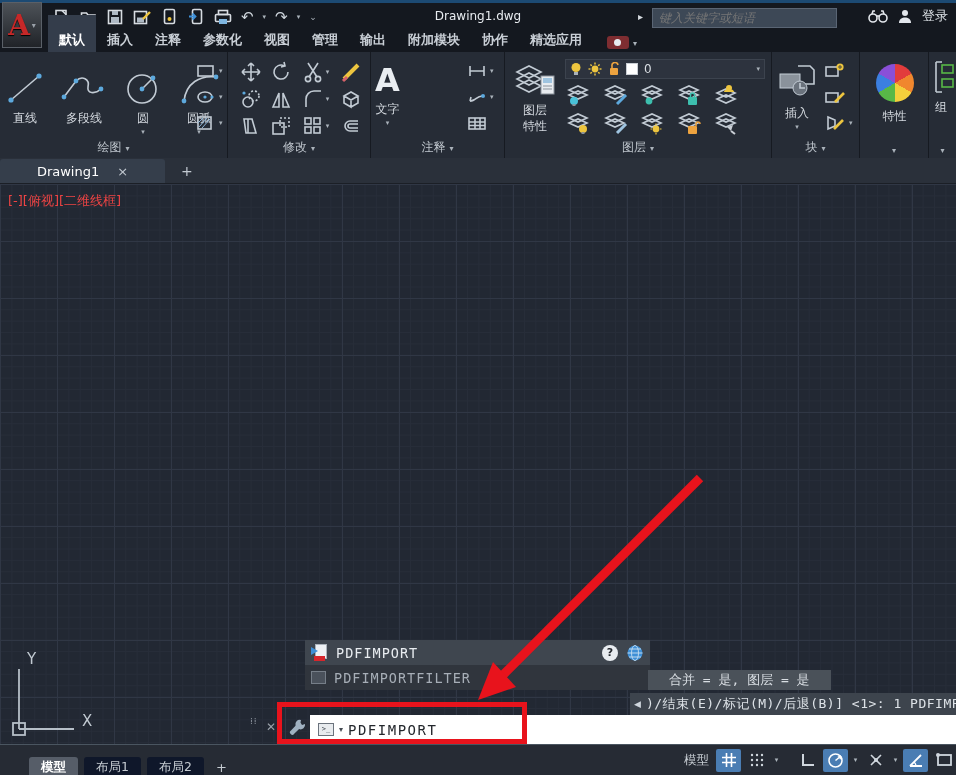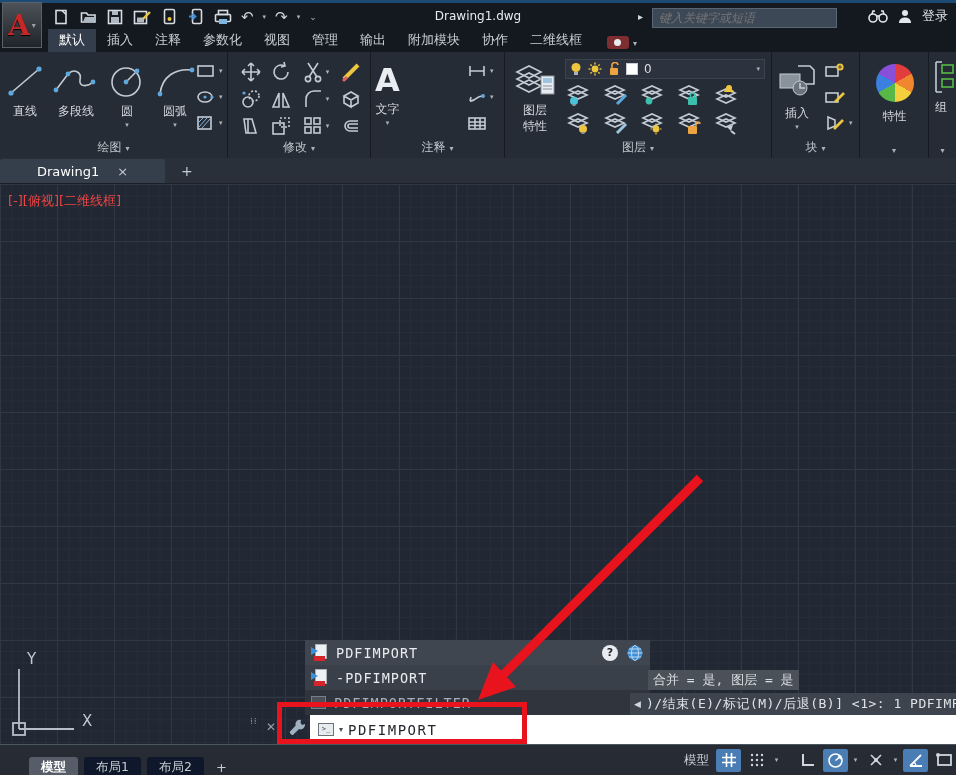--- a/index.html
+++ b/index.html
@@ -27,21 +27,21 @@
   .title-sep { position:absolute; left:638px; top:8px; color:#d6dbe0; font-size:10px; }
   .searchbox { position:absolute; left:652px; top:5px; width:185px; height:20px;
     background:#3d4856; border:1px solid #5a6574; color:#9aa5b1;
     font-style:italic; font-size:12px; padding:0 6px; }
   .tb-right { position:absolute; right:8px; top:4px; display:flex; align-items:center; gap:10px; }
   .login { color:#dde2e7; font-size:13px; }
 
   
   .ribbontabs { left:0; top:30px; width:956px; height:22px; background:#14181f;
     display:flex; align-items:flex-end; padding-left:48px; }
-  .rtab { color:#c9cfd6; font-size:13px; padding:2px 11px 3px; white-space:nowrap; }
+  .rtab { color:#c9cfd6; font-size:13px; padding:16px 11px 3px; white-space:nowrap;font-weight:bold; }
   .rtab.active { background:#343d4b; color:#ffffff; }
   .record-chip { width:22px; height:13px; background:#7e2d31; border-radius:3px;
     margin:0 4px 3px 14px; position:relative; }
   .record-chip:after { content:""; position:absolute; left:7px; top:3px; width:7px;
     height:7px; border-radius:50%; background:#e8ecf0; }
   .rtab-caret { color:#aab2ba; font-size:8px; margin-bottom:4px; }
 
   
   .ribbon { left:0; top:52px; width:956px; height:106px; background:#262c36;
     display:flex; overflow:hidden; }
@@ -103,21 +103,21 @@
   .pdficon { width:17px; height:17px; position:relative; flex:none; }
   .pdficon .pg { position:absolute; left:4px; top:0; width:12px; height:15px; background:#eef1f4;
     border:1px solid #aab2ba; }
   .pdficon .bn { position:absolute; left:3px; bottom:0; width:11px; height:5px; background:#d6262c; }
   .pdficon .ar { position:absolute; left:0; top:3px; width:0; height:0;
     border:4px solid transparent; border-left:7px solid #3e8fd6; }
   .sysicon { width:15px; height:13px; border:1px solid #767e88; background:#4a515b; flex:none; }
 
   
   .hist1 { left:648px; top:670px; height:20px; background:#4a5159; color:#d9dee3;
-    font-size:13px; line-height:20px; padding:0 5px; z-index:21;text-align:center; }
+    font-size:13px; line-height:20px; padding:0 21px; z-index:21;text-align:center; }
   .hist2 { left:630px; top:693px; width:326px; height:22px; background:#3d444d;
     display:flex; align-items:center; gap:5px; padding-left:4px; overflow:hidden;
     z-index:21; white-space:nowrap; }
   .hist2 .back { color:#cfd6dd; font-size:9px; }
   .hist2 .txt { color:#dde2e7; font-size:13px; letter-spacing:0.5px; }
 
   
   .cmdgrip { left:250px; top:719px; width:10px; height:20px; z-index:22;
     color:#8a929b; font-size:9px; line-height:5px; letter-spacing:1px; }
   .cmdclose { left:266px; top:720px; color:#9aa1a9; font-size:12px; z-index:22; }
@@ -237,29 +237,29 @@
   <div class="abs ribbontabs">
     <span class="rtab active">默认</span>
     <span class="rtab">插入</span>
     <span class="rtab">注释</span>
     <span class="rtab">参数化</span>
     <span class="rtab">视图</span>
     <span class="rtab">管理</span>
     <span class="rtab">输出</span>
     <span class="rtab">附加模块</span>
     <span class="rtab">协作</span>
-    <span class="rtab">二维线框</span>
+    <span class="rtab">精选应用</span>
     <span class="record-chip"></span>
     <span class="rtab-caret">▾</span>
   </div>
 
   <div class="abs ribbon">
 
     <div class="panel" style="width:228px">
-      <div class="abs" style="left:4px;top:4px;display:flex;gap:4px">
+      <div class="abs" style="left:4px;top:11px;display:flex;gap:12px">
         <div class="bigbtn">
           <svg class="icn" width="42" height="38">
             <line x1="7" y1="31" x2="35" y2="7" class="stroke"></line>
               <circle cx="7" cy="31" r="2.6" class="dot"></circle>
               <circle cx="35" cy="7" r="2.6" class="dot"></circle>
           </svg>
           <span class="blabel">直线</span>
         </div>
         <div class="bigbtn">
           <svg class="icn" width="52" height="38">
@@ -652,28 +652,20 @@
       <span class="ptext mono">PDFIMPORT</span>
       <span class="help-circ">?</span>
       <span>
         <svg class="icn" width="18" height="18">
             <circle cx="9" cy="9" r="7.5" fill="#3e8fd6"></circle>
             <ellipse cx="9" cy="9" rx="3.5" ry="7.5" fill="none" stroke="#bcd8ef" stroke-width="1"></ellipse>
             <path d="M1.5 9h15M3 5h12M3 13h12" stroke="#bcd8ef" stroke-width="1" fill="none"></path>
           </svg>
       </span>
     </div>
-    <div class="prow r1">
-      <span class="pdficon">
-          <span class="pg"></span>
-          <span class="bn"></span>
-          <span class="ar"></span>
-        </span>
-      <span class="ptext mono">-PDFIMPORT</span>
-    </div>
     <div class="prow r2">
       <span class="sysicon"></span>
       <span class="ptext mono">PDFIMPORTFILTER</span>
     </div>
   </div>
 
   <div class="abs hist1 mono">合并 = 是, 图层 = 是</div>
   <div class="abs hist2">
     <span class="back">◀</span>
     <span class="txt mono">)/结束(E)/标记(M)/后退(B)] &lt;1&gt;: 1 PDFIMPOR</span>

